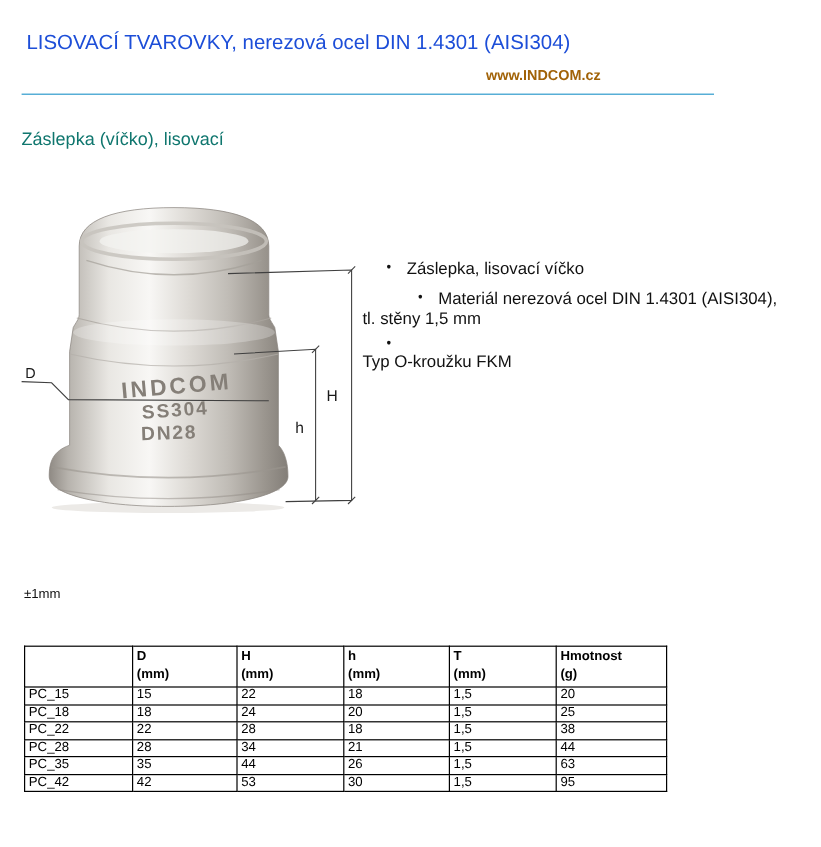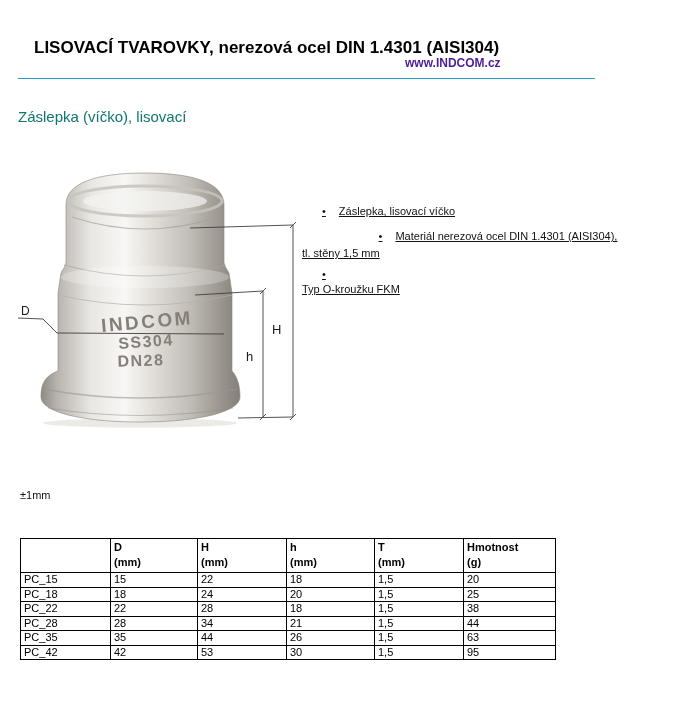--- a/index.html
+++ b/index.html
@@ -1,40 +1,40 @@
 <!DOCTYPE html>
 <html><head>
 <meta charset="utf-8">
 <style>
   html,body { margin:0; padding:0; }
   body {
     width:684px; height:706px; background:#ffffff; position:relative;
     font-family:"Liberation Sans", sans-serif; color:#1a1a1a; overflow:hidden;
   }
   .title {
-    position:absolute; left:18px; top:22px; margin:16px;
-    font-size:17px; font-weight:700; color:#000000; white-space:nowrap;
+    position:absolute; left:18px; top:22px; margin:4px;
+    font-size:17px; font-weight:400; color:#1d4ed8; white-space:nowrap;
   }
   .website {
     position:absolute; left:405px; top:56px;
-    font-size:12px; font-weight:700; color:#4c1d95; cursor:pointer;
+    font-size:12px; font-weight:700; color:#a16207; cursor:pointer;
   }
   .rule {
     position:absolute; left:18px; top:78px; width:577px; height:0;
     border-top:1px solid #2E9BCD;
   }
   .subtitle {
     position:absolute; left:18px; top:108px; margin:0;
     font-size:15px; font-weight:400; color:#0f766e; white-space:nowrap;
   }
   .figure { position:absolute; left:0; top:165px; width:310px; height:270px; }
 
   .bullets {
-    position:absolute; left:302px; top:196px; width:372px;
-    font-size:11px; line-height:15px; color:#111;text-decoration:underline;
+    position:absolute; left:302px; top:208px; width:372px;
+    font-size:14px; line-height:15px; color:#111;
   }
   .bullet-row { display:flex; }
   .bullet-row .dot { margin-left:20px; margin-right:13px; font-size:11px; }
   .bullet-row .dot::before { content:"\2022"; }
   .b1 { margin-top:8px; }
   .b2 { margin-top:10px;justify-content:center; }
   .overflow { margin-top:2px; }
   .b3 { margin-top:6px;flex-direction:column; }
 
   .tolerance { position:absolute; left:20px; top:489px; font-size:11px; color:#111; }

